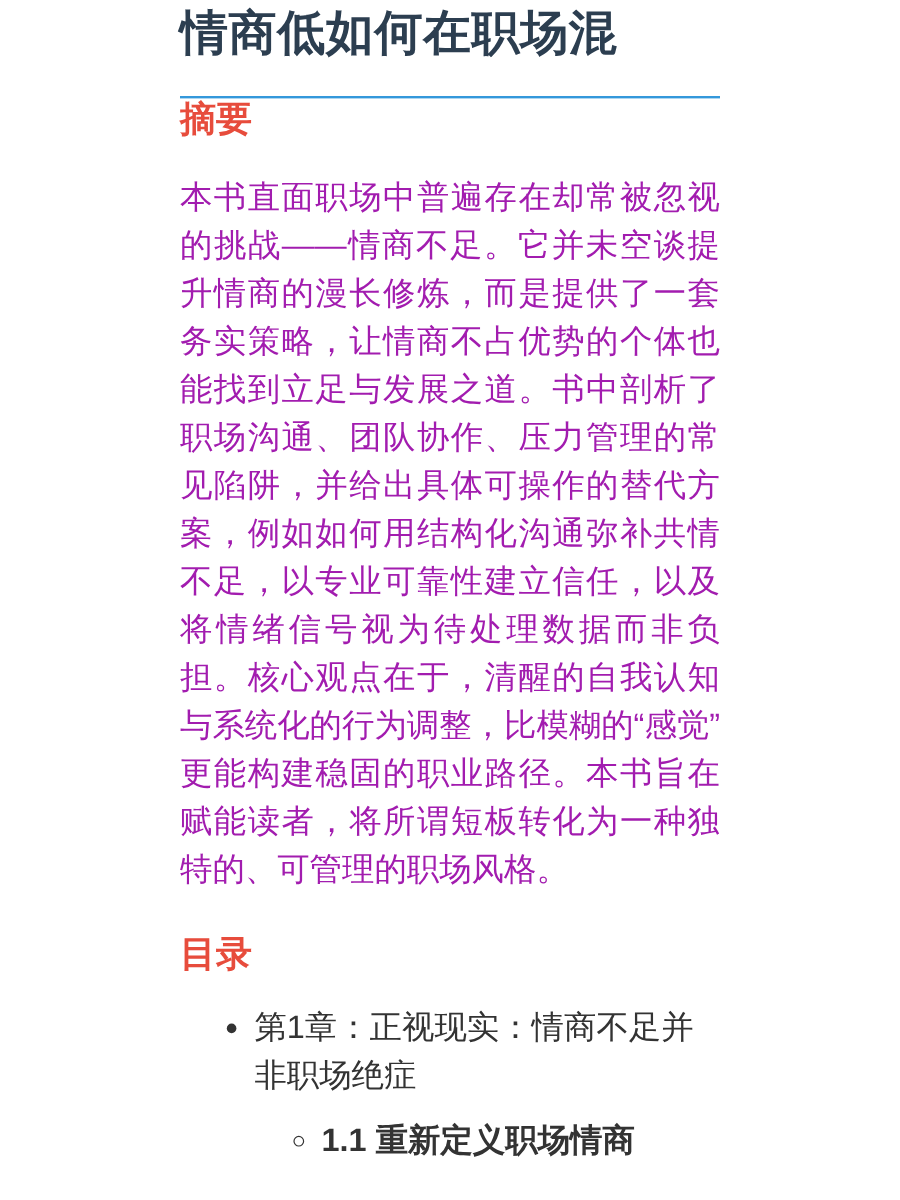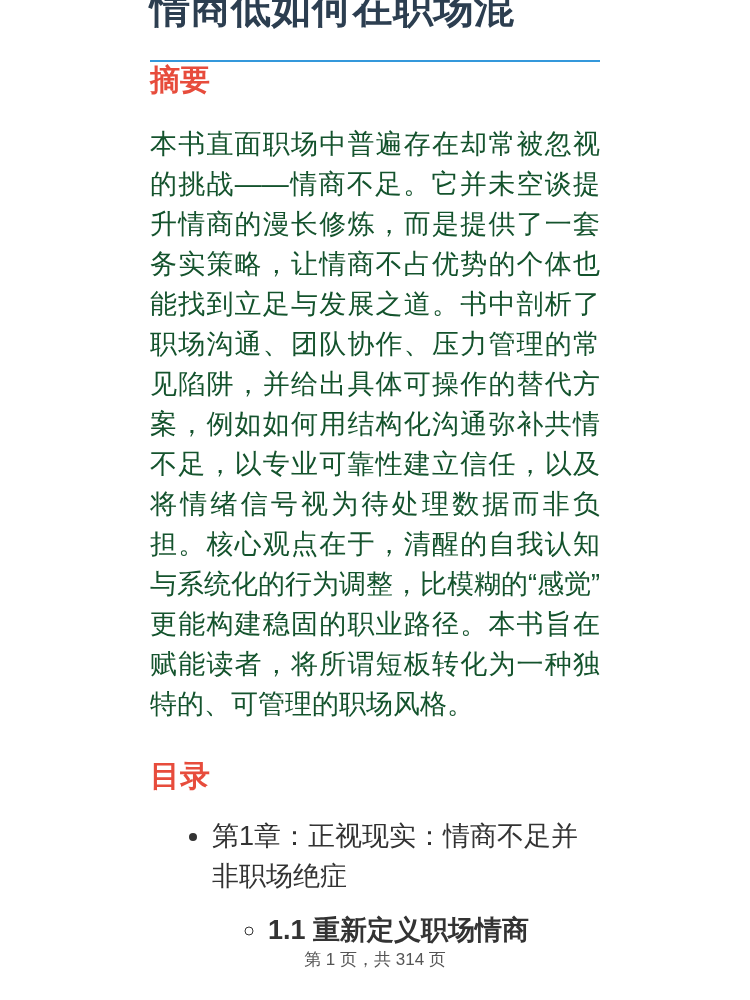--- a/index.html
+++ b/index.html
@@ -41,21 +41,21 @@
     line-height: 36px;
     font-weight: bold;
     color: #e74c3c;
   }
   h2.abstract-heading { }
   h2.toc-heading { margin-top: 34px; }
   p.abstract-body {
     margin: 26px 0 0 0;
     font-size: 27px;
     line-height: 40px;
-    color: #14532d;
+    color: #a21caf;
     text-align: justify;
     text-justify: inter-ideograph;
   }
   ul.toc-list {
     margin: 22px 0 0 0;
     padding: 0 0 0 62px;
     list-style: disc;
     color: #333333;
   }
   ul.toc-list li {
@@ -96,15 +96,14 @@
     <li>
       <span>第1章：正视现实：情商不足并非职场绝症</span>
       <ul class="toc-sublist">
         <li>
           <span>1.1 重新定义职场情商</span>
         </li>
       </ul>
     </li>
   </ul>
 
-  <div class="page-footer">第 1 页，共 314 页</div>
 
 </div>
 
 </body></html>

